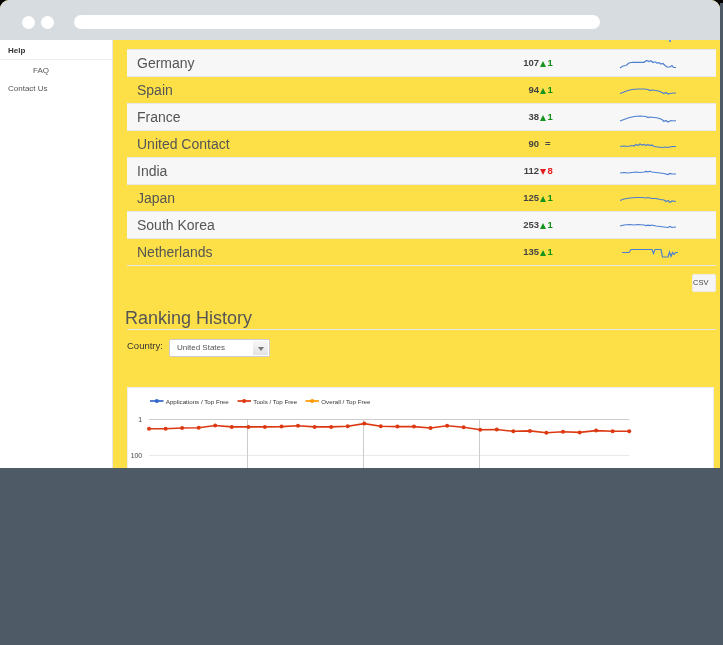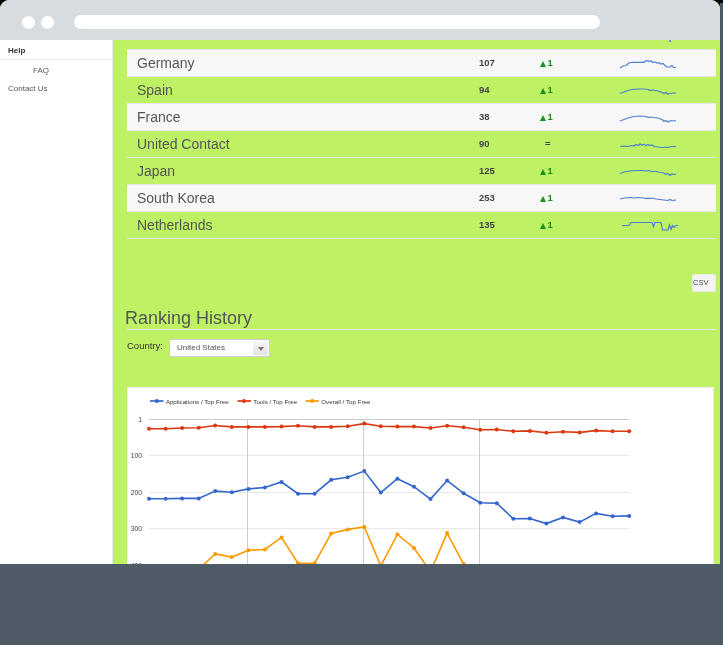--- a/index.html
+++ b/index.html
@@ -1,37 +1,37 @@
 <!DOCTYPE html>
 <html><head>
 <meta charset="utf-8">
 <style>
   html,body{margin:0;padding:0;}
   body{width:723px;height:645px;background:#4e5a66;position:relative;overflow:hidden;
        font-family:"Liberation Sans",sans-serif;}
   #blackTL{position:absolute;left:0;top:0;width:12px;height:12px;background:#000;}
   #blackTR{position:absolute;right:0;top:0;width:14px;height:9px;background:#000;}
   #slatepatch{position:absolute;right:0;top:3px;width:3px;height:6px;background:#4e5a66;}
-  #win{position:absolute;left:0;top:0;width:720px;height:564px;background:#bef264;
+  #win{position:absolute;left:0;top:0;width:720px;height:468px;background:#fde047;
        border-radius:9px 9px 0 0;overflow:hidden;}
   #chrome{position:absolute;left:0;top:0;width:720px;height:40px;background:#d7dce1;}
   .dot{position:absolute;top:16px;width:13px;height:13px;border-radius:50%;background:#fff;}
   #addr{position:absolute;left:74px;top:15px;width:526px;height:14px;background:#fff;border-radius:7px;}
   #sidebar{position:absolute;left:0;top:40px;width:112px;height:570px;border-right:1px solid #e7e7e7;background:#fff;}
   .side{position:absolute;left:8px;font-size:8px;color:#555;}
   #help{top:6px;font-weight:bold;color:#333;}
   #helpline{position:absolute;left:0;top:19px;width:112px;height:0;border-bottom:1px solid #eee;}
   #faq{top:26px;padding-left:25px;}
   #contact{top:44px;}
   #tbl{position:absolute;left:127px;top:49px;width:589px;border-top:1px solid #e7e7e7;}
   .row{position:relative;height:26px;border-bottom:1px solid #e7e7e7;}
   .row.odd{background:#f7f7f7;}
   .cname{position:absolute;left:10px;top:0;line-height:26px;font-size:14px;color:#555;}
   .rank{position:absolute;left:352px;width:60px;top:0;line-height:26px;font-size:9.5px;
-        font-weight:bold;color:#444;}
+        font-weight:bold;color:#444;text-align:right;}
   .chg{position:absolute;left:413px;width:30px;top:0;line-height:26px;font-size:9.5px;font-weight:bold;}
   .up{color:#149014;}
   .dn{color:#e31b1b;}
   .eq{color:#444;padding-left:5px;}
   .ctri{display:inline-block;width:0;height:0;border-left:3.8px solid transparent;
         border-right:3.8px solid transparent;vertical-align:-1px;}
   .ctri.u{border-bottom:6.8px solid #17941c;}
   .ctri.d2{border-top:6.8px solid #e31b1b;}
   .d{padding-left:1.5px;}
   .spark{position:absolute;left:491px;top:6px;}
@@ -89,20 +89,28 @@
         <svg class="spark" width="60" height="14">
           <polyline points="2,11 6,9.5 10,8 16,6.5 22,6 28,6.5 30,7.5 32,7 36,7.5 40,8 44,9.5 46,11.5 48,10.5 50,12 53,10.5 56,11 58,10.5" fill="none" stroke="#4d7fd0" stroke-width="1.2"></polyline>
         </svg>
       </div>
 <div class="row">
         <span class="cname">United Contact</span>
         <span class="rank">90</span>
         <span class="chg eq">=</span>
         <svg class="spark" width="60" height="14">
           <polyline points="2,9.5 6,9 10,9.5 14,8.5 16,9 18,7.5 20,8.5 22,7 24,8 26,7.5 28,8.5 30,7.5 32,8.5 34,8 36,9.5 40,10 44,10.5 48,10 50,10.5 54,9.5 58,9.5" fill="none" stroke="#4d7fd0" stroke-width="1.2"></polyline>
+        </svg>
+      </div>
+<div class="row odd">
+        <span class="cname">India</span>
+        <span class="rank">112</span>
+        <span class="chg dn"><span class="ctri d2"></span><span class="d">8</span></span>
+        <svg class="spark" width="60" height="14">
+          <polyline points="2,9 6,8.5 10,9 14,8.5 18,8 22,8.5 26,8 28,7.4 30,7.9 32,7.3 34,8 38,8.5 42,9 46,9.5 50,10.5 52,9.5 54,10 58,10" fill="none" stroke="#4d7fd0" stroke-width="1.2"></polyline>
         </svg>
       </div>
 <div class="row">
         <span class="cname">Japan</span>
         <span class="rank">125</span>
         <span class="chg up"><span class="ctri u"></span><span class="d">1</span></span>
         <svg class="spark" width="60" height="14">
           <polyline points="2,9.5 6,8 12,7 18,6.5 24,6.5 28,7 30,6.5 34,7.5 38,7.5 42,8.5 46,9 48,10.5 50,9.5 52,11.5 54,10 58,10.5" fill="none" stroke="#4d7fd0" stroke-width="1.2"></polyline>
         </svg>
       </div>

